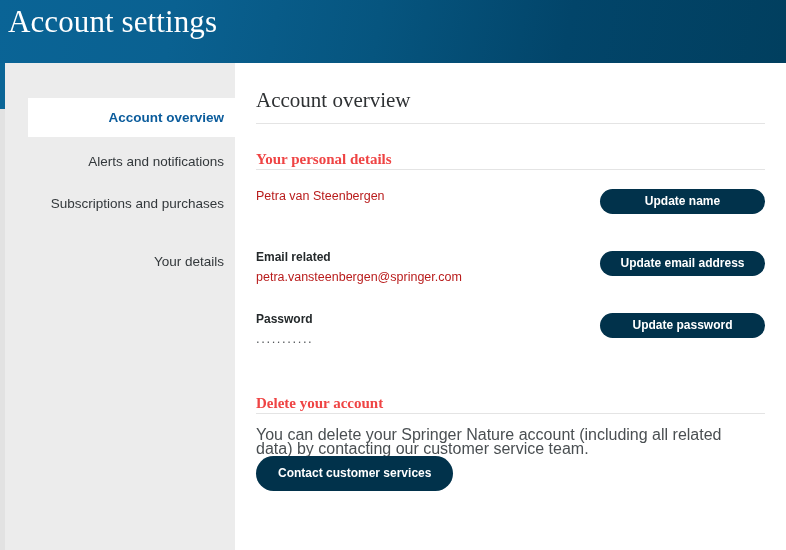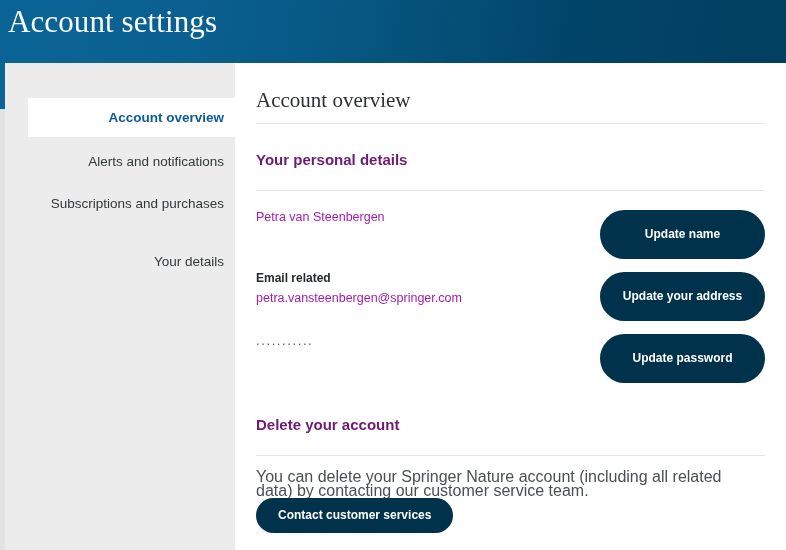--- a/index.html
+++ b/index.html
@@ -103,65 +103,65 @@
   .page-heading {
     font-family: "Liberation Serif", serif;
     font-size: 21px;
     font-weight: 400;
     color: #2e3133;
     line-height: 26px;
     padding-bottom: 10px;
     border-bottom: 1px solid #e4e4e4;
   }
   .section-heading {
-    font-family: Liberation Sans, sans-serif;
+    font-family: Liberation Serif, serif;
     font-size: 15px;
     font-weight: bold;
-    color: #701a75;
+    color: #ef4444;
     line-height: 19px;
-    padding-bottom: 21px;
+    padding-bottom: 0;
     border-bottom: 1px solid #e4e4e4;
   }
   .section-heading.personal { margin-top: 26px; }
   .section-heading.delete { margin-top: 37px; }
 
   .detail-row {
     position: relative;
     min-height: 46px;
     margin-top: 16px;
   }
   .detail-row.first { margin-top: 17px; }
   .detail-label {
     font-size: 12px;
     font-weight: bold;
     color: #24292b;
     line-height: 16px;
   }
   .detail-value {
     font-size: 12.5px;
-    color: #a21caf;
+    color: #b91c1c;
     line-height: 18px;
     margin-top: 3px;
   }
   .detail-value.dots {
     letter-spacing: 1.6px;
     font-size: 13px;
     color: #55595c;
   }
 
   
   .btn {
     display: inline-block;
     background: #01324b;
     color: #ffffff;
     font-size: 12px;
     font-weight: bold;
     border: none;
     border-radius: 40px;
-    padding: 17px 20px;
+    padding: 5px 20px;
     line-height: 15px;
     cursor: pointer;
     white-space: nowrap;
     font-family: "Liberation Sans", sans-serif;
   }
   .btn-update {
     position: absolute;
     right: 0;
     top: 2px;
     min-width: 165px;
@@ -207,24 +207,25 @@
     <h2 class="section-heading personal">Your personal details</h2>
 
     <div class="detail-row first">
       <div class="detail-value">Petra van Steenbergen</div>
       <button class="btn btn-update">Update name</button>
     </div>
 
     <div class="detail-row">
       <div class="detail-label">Email related</div>
       <div class="detail-value">petra.vansteenbergen@springer.com</div>
-      <button class="btn btn-update">Update your address</button>
+      <button class="btn btn-update">Update email address</button>
     </div>
 
     <div class="detail-row">
+      <div class="detail-label">Password</div>
       <div class="detail-value dots">...........</div>
       <button class="btn btn-update">Update password</button>
     </div>
 
     <h2 class="section-heading delete">Delete your account</h2>
 
     <p class="body-text">You can delete your Springer Nature account (including all related data) by contacting our customer service team.</p>
 
     <button class="btn btn-contact">Contact customer services</button>
 

